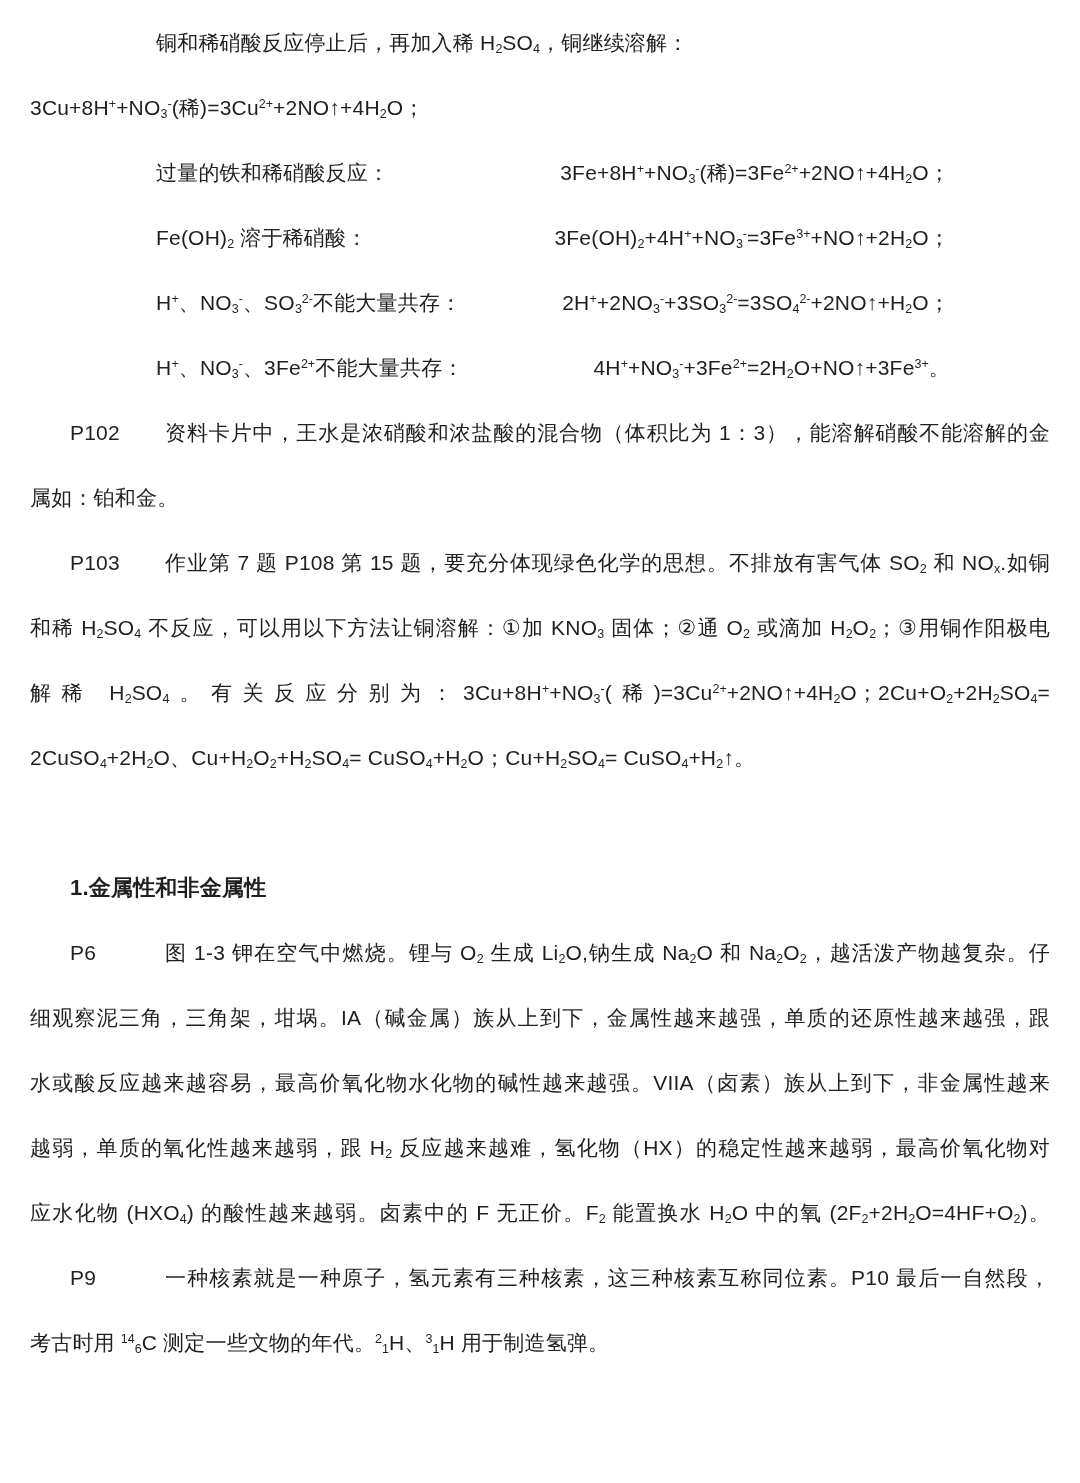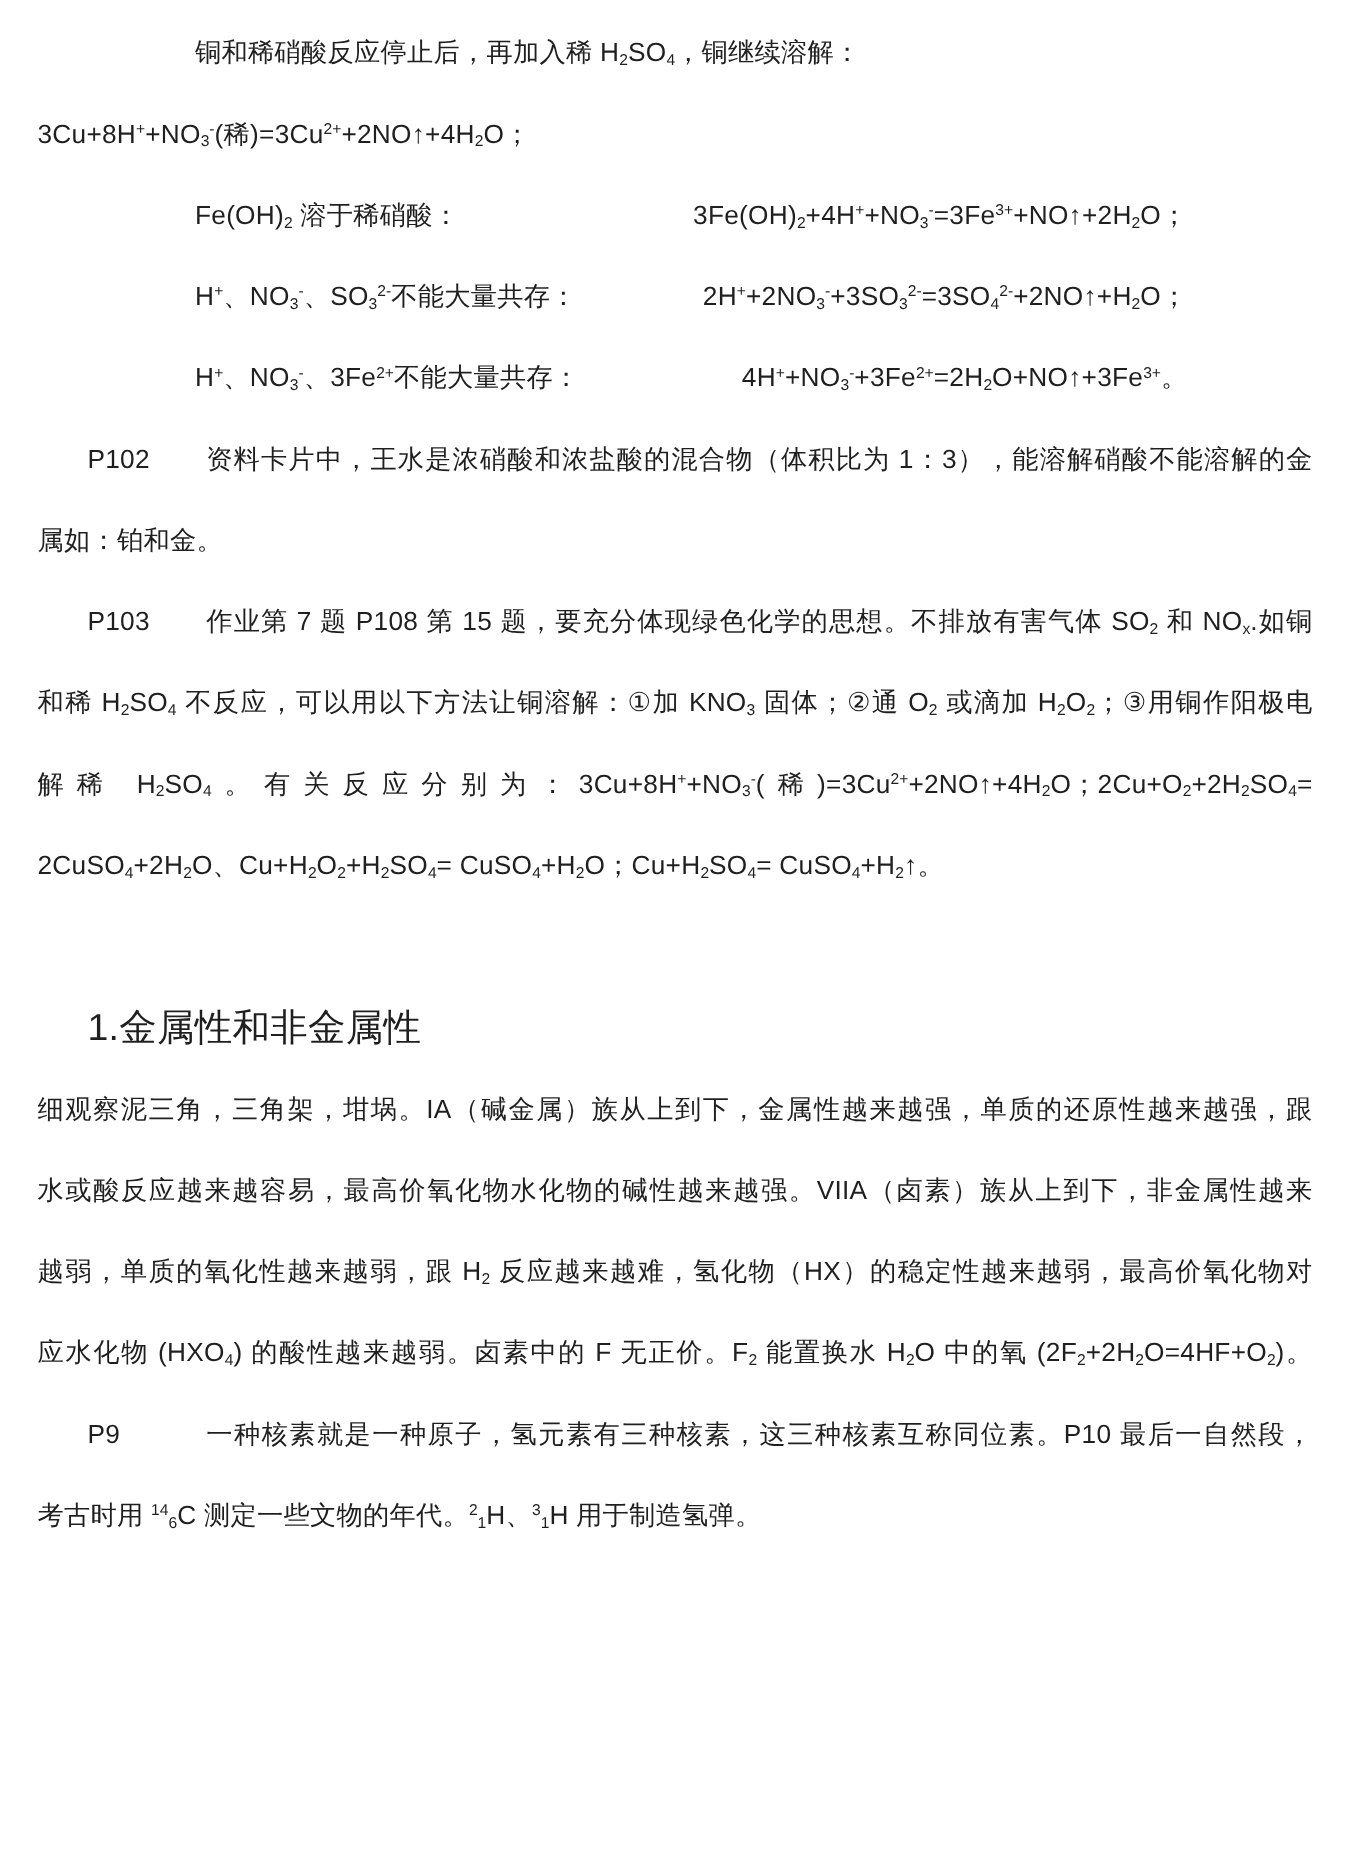--- a/index.html
+++ b/index.html
@@ -11,32 +11,36 @@
   .doc{padding:10px 30px 0 30px;font-size:21px;letter-spacing:0.2px;}
   .ln{height:65px;line-height:65px;white-space:nowrap;overflow:hidden;}
   .just{white-space:normal;text-align:justify;text-align-last:justify;}
   .indent-eq{padding-left:126px;}
   .eq-standalone{text-align:left;padding-right:100px;}
   .eq-row{display:flex;justify-content:space-between;padding-left:126px;padding-right:100px;}
   .para-first{display:flex;}
   .plabel{flex:0 0 135px;box-sizing:border-box;padding-left:40px;}
   .pbody{flex:1 1 auto;min-width:0;}
   .heading{text-align:center;font-weight:700;font-size:22px;}
-  .subheading{font-weight:400;font-size:30px;padding-left:40px;}
+  .subheading{font-weight:700;font-size:22px;padding-left:40px;}
   sub,sup{font-size:12.5px;line-height:0;letter-spacing:0;}
   sub{vertical-align:-0.25em;}
   sup{vertical-align:0.55em;}
 </style>
 </head>
 <body>
 
 <div class="page">
   <div class="doc">
       <div class="ln indent-eq"><span>铜和稀硝酸反应停止后，再加入稀 H</span><sub>2</sub><span>SO</span><sub>4</sub><span>，铜继续溶解：</span></div>
       <div class="ln eq-standalone"><span>3Cu+8H</span><sup>+</sup><span>+NO</span><sub>3</sub><sup>-</sup><span>(稀)=3Cu</span><sup>2+</sup><span>+2NO↑+4H</span><sub>2</sub><span>O；</span></div>
+      <div class="ln eq-row">
+        <span><span>过量的铁和稀硝酸反应：</span></span>
+        <span><span>3Fe+8H</span><sup>+</sup><span>+NO</span><sub>3</sub><sup>-</sup><span>(稀)=3Fe</span><sup>2+</sup><span>+2NO↑+4H</span><sub>2</sub><span>O；</span></span>
+      </div>
       <div class="ln eq-row">
         <span><span>Fe(OH)</span><sub>2</sub><span> 溶于稀硝酸：</span></span>
         <span><span>3Fe(OH)</span><sub>2</sub><span>+4H</span><sup>+</sup><span>+NO</span><sub>3</sub><sup>-</sup><span>=3Fe</span><sup>3+</sup><span>+NO↑+2H</span><sub>2</sub><span>O；</span></span>
       </div>
       <div class="ln eq-row">
         <span><span>H</span><sup>+</sup><span>、NO</span><sub>3</sub><sup>-</sup><span>、SO</span><sub>3</sub><sup>2-</sup><span>不能大量共存：</span></span>
         <span><span>2H</span><sup>+</sup><span>+2NO</span><sub>3</sub><sup>-</sup><span>+3SO</span><sub>3</sub><sup>2-</sup><span>=3SO</span><sub>4</sub><sup>2-</sup><span>+2NO↑+H</span><sub>2</sub><span>O；</span></span>
       </div>
       <div class="ln eq-row">
         <span><span>H</span><sup>+</sup><span>、NO</span><sub>3</sub><sup>-</sup><span>、3Fe</span><sup>2+</sup><span>不能大量共存：</span></span>
@@ -49,20 +53,24 @@
       <div class="ln"><span>属如：铂和金。</span></div>
       <div class="ln para-first">
         <span class="plabel">P103</span>
         <span class="pbody just"><span>作业第 7 题 P108 第 15 题，要充分体现绿色化学的思想。不排放有害气体 SO</span><sub>2</sub><span> 和 NO</span><sub>x</sub><span>.如铜</span></span>
       </div>
       <div class="ln just"><span>和稀 H</span><sub>2</sub><span>SO</span><sub>4</sub><span> 不反应，可以用以下方法让铜溶解：①加 KNO</span><sub>3</sub><span> 固体；②通 O</span><sub>2</sub><span> 或滴加 H</span><sub>2</sub><span>O</span><sub>2</sub><span>；③用铜作阳极电</span></div>
       <div class="ln just"><span>解稀 H</span><sub>2</sub><span>SO</span><sub>4</sub><span>。有关反应分别为：3Cu+8H</span><sup>+</sup><span>+NO</span><sub>3</sub><sup>-</sup><span>(稀)=3Cu</span><sup>2+</sup><span>+2NO↑+4H</span><sub>2</sub><span>O；2Cu+O</span><sub>2</sub><span>+2H</span><sub>2</sub><span>SO</span><sub>4</sub><span>=</span></div>
       <div class="ln"><span>2CuSO</span><sub>4</sub><span>+2H</span><sub>2</sub><span>O、Cu+H</span><sub>2</sub><span>O</span><sub>2</sub><span>+H</span><sub>2</sub><span>SO</span><sub>4</sub><span>= CuSO</span><sub>4</sub><span>+H</span><sub>2</sub><span>O；Cu+H</span><sub>2</sub><span>SO</span><sub>4</sub><span>= CuSO</span><sub>4</sub><span>+H</span><sub>2</sub><span>↑。</span></div>
       <div class="ln"></div>
       <div class="ln subheading">1.金属性和非金属性</div>
+      <div class="ln para-first">
+        <span class="plabel">P6</span>
+        <span class="pbody just"><span>图 1-3 钾在空气中燃烧。锂与 O</span><sub>2</sub><span> 生成 Li</span><sub>2</sub><span>O,钠生成 Na</span><sub>2</sub><span>O 和 Na</span><sub>2</sub><span>O</span><sub>2</sub><span>，越活泼产物越复杂。仔</span></span>
+      </div>
       <div class="ln just"><span>细观察泥三角，三角架，坩埚。IA（碱金属）族从上到下，金属性越来越强，单质的还原性越来越强，跟</span></div>
       <div class="ln just"><span>水或酸反应越来越容易，最高价氧化物水化物的碱性越来越强。VIIA（卤素）族从上到下，非金属性越来</span></div>
       <div class="ln just"><span>越弱，单质的氧化性越来越弱，跟 H</span><sub>2</sub><span> 反应越来越难，氢化物（HX）的稳定性越来越弱，最高价氧化物对</span></div>
       <div class="ln just"><span>应水化物 (HXO</span><sub>4</sub><span>) 的酸性越来越弱。卤素中的 F 无正价。F</span><sub>2</sub><span> 能置换水 H</span><sub>2</sub><span>O 中的氧 (2F</span><sub>2</sub><span>+2H</span><sub>2</sub><span>O=4HF+O</span><sub>2</sub><span>)。</span></div>
       <div class="ln para-first">
         <span class="plabel">P9</span>
         <span class="pbody just"><span>一种核素就是一种原子，氢元素有三种核素，这三种核素互称同位素。P10 最后一自然段，</span></span>
       </div>
       <div class="ln"><span>考古时用 </span><sup>14</sup><sub>6</sub><span>C 测定一些文物的年代。</span><sup>2</sup><sub>1</sub><span>H、</span><sup>3</sup><sub>1</sub><span>H 用于制造氢弹。</span></div>
     </div>

